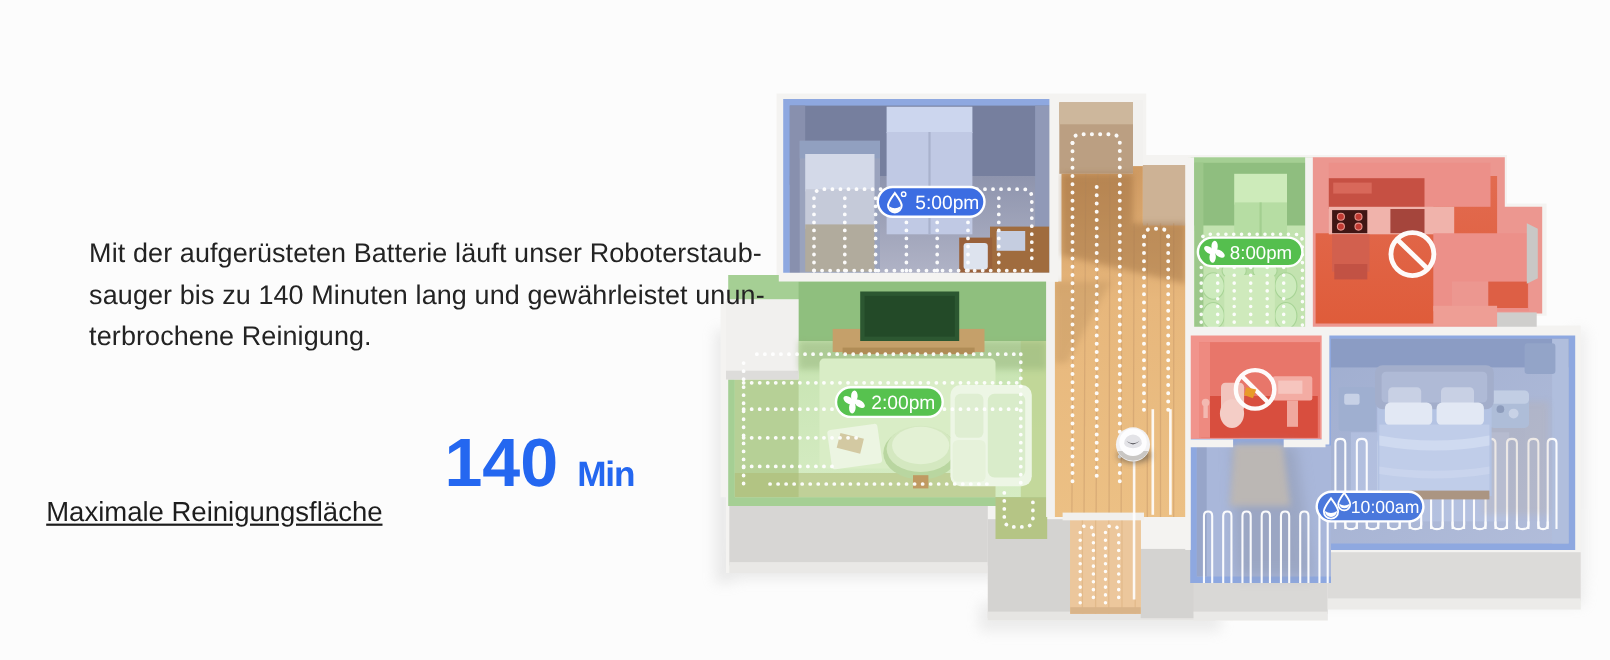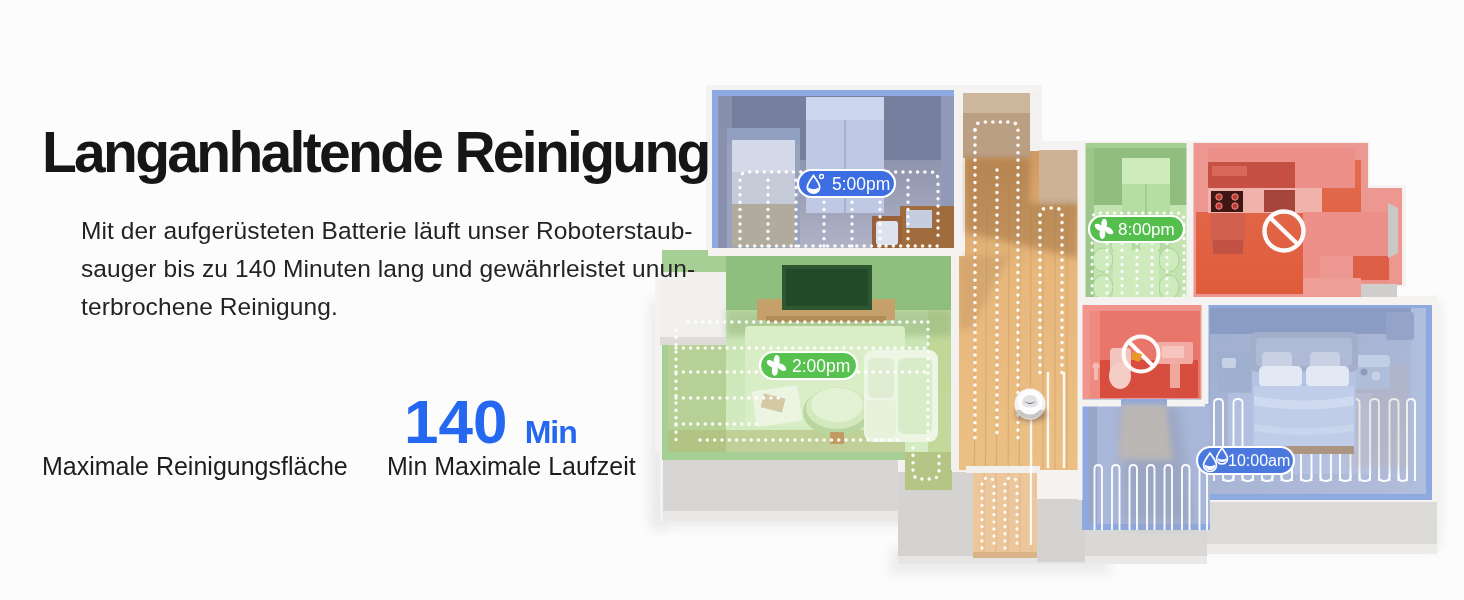--- a/index.html
+++ b/index.html
@@ -3,21 +3,21 @@
 <meta charset="utf-8">
 <style>
 html,body{margin:0;padding:0;width:1464px;height:600px;overflow:hidden;background:#fcfcfc;font-family:"Liberation Sans",sans-serif;}
 #stage{position:relative;width:1464px;height:600px;}
 .h1{position:absolute;left:42px;top:119px;font-size:57px;font-weight:bold;color:#161616;letter-spacing:-2.7px;}
 .para{position:absolute;left:46px;top:212px;font-size:24.5px;line-height:38px;color:#232323;letter-spacing:0.1px;margin-left:35px;}
 .stat1{position:absolute;left:83px;top:391px;color:#2467f0;font-weight:bold;line-height:62px;}
 .stat2{position:absolute;left:404px;top:391px;color:#2467f0;font-weight:bold;line-height:62px;}
 .big{font-size:62px;letter-spacing:0px;}
 .unit2{font-size:32px;letter-spacing:-1px;}
-.lbl1{position:absolute;left:42px;top:454px;font-size:25px;color:#1d1d1d;line-height:25px;}
+.lbl1{position:absolute;left:42px;top:454px;font-size:25px;color:#1d1d1d;line-height:25px;text-decoration:underline;}
 .lbl2{position:absolute;left:387px;top:454px;font-size:25px;color:#1d1d1d;line-height:25px;}
 sup.s2{font-size:30px;vertical-align:36px;margin-left:-10px;letter-spacing:0;line-height:0;}
 </style>
 </head>
 <body>
 <div id="stage">
 <svg width="1464" height="600" viewBox="0 0 1464 600" style="position:absolute;left:0;top:0">
 <defs>
 <linearGradient id="floorB1" x1="0" y1="0" x2="0" y2="1">
  <stop offset="0" stop-color="#8e94ad"></stop>
@@ -442,22 +442,20 @@
 <g>
 <rect x="1197" y="447" width="97" height="27" rx="13.5" fill="#4a78dc" stroke="#ffffff" stroke-width="2.2"></rect>
 <path d="M1210 453 c-4 5.5-6.5 8.5-6.5 12 a6.5 6.5 0 0 0 13 0 c0-3.5-2.5-6.5-6.5-12 Z" fill="none" stroke="#ffffff" stroke-width="1.7"></path>
 <path d="M1204.5 464.5 a5.5 5.5 0 0 0 11 0 q-5.5 3.5 -11 0 Z" fill="#ffffff"></path>
 <path d="M1222 448 c-3.5 5-5.5 7.5-5.5 10.5 a5.5 5.5 0 0 0 11 0 c0-3-2-5.5-5.5-10.5 Z" fill="none" stroke="#ffffff" stroke-width="1.6"></path>
 <path d="M1217.5 458 a4.8 4.8 0 0 0 9.5 0 q-4.8 3 -9.5 0 Z" fill="#ffffff"></path>
 <text x="1228" y="466" font-size="16" fill="#ffffff" font-family="Liberation Sans, sans-serif">10:00am</text>
 </g>
 </svg>
 
-<div class="h1">Langanhaltende Reinigung</div>
 
 <div class="para">Mit der aufgerüsteten Batterie läuft unser Roboterstaub-<br>sauger bis zu 140 Minuten lang und gewährleistet unun-<br>terbrochene Reinigung.</div>
 
 
 <div class="stat2"><span class="big">140 </span><span class="unit2">Min</span></div>
 
 <div class="lbl1">Maximale Reinigungsfläche</div>
-<div class="lbl2">Min Maximale Laufzeit</div>
 </div>
 
 </body></html>

